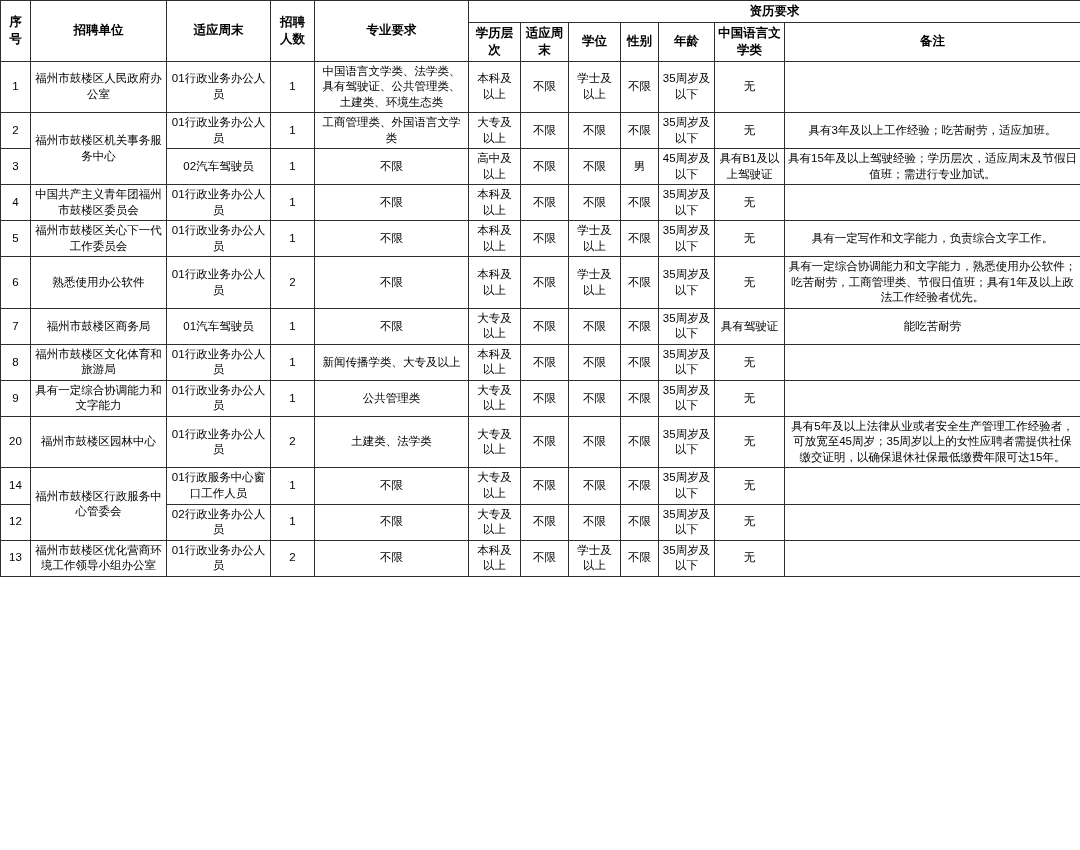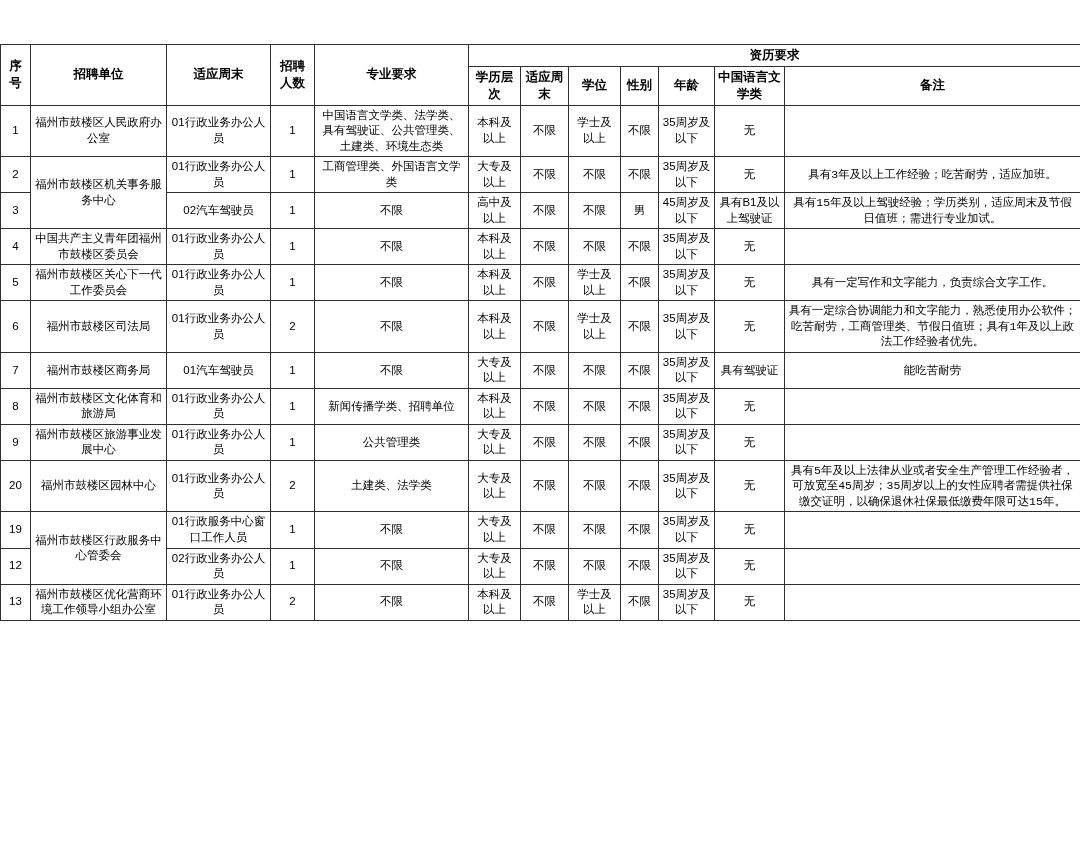--- a/index.html
+++ b/index.html
@@ -12,21 +12,20 @@
     height: 850px;
     font-family: "Liberation Sans", "DejaVu Sans", sans-serif;
     color: #000000;
     overflow: hidden;
   }
   #recruitment-table {
     border-collapse: collapse;
     table-layout: fixed;
     width: 1080px;
     border: 1px solid #2f2f2f;
-    margin-top: 44px;
   }
   #recruitment-table th,
   #recruitment-table td {
     border: 1px solid #2f2f2f;
     padding: 2px 3px;
     font-size: 11.5px;
     line-height: 1.35;
     vertical-align: middle;
     text-align: center;
     word-break: break-all;
@@ -46,21 +45,20 @@
   .col-gender   { width: 38px; }
   .col-age      { width: 56px; }
   .col-cert     { width: 70px; }
   .col-remark   { width: 296px; }
 
   td.remark {
     text-align: left;
     padding: 3px 5px;
     font-size: 11.5px;
     line-height: 1.5;
-    font-family: Liberation Mono, monospace;
   }
   td.unit, td.post, td.major {
     line-height: 1.5;
   }
   .hdr-qual {
     font-size: 13px;
   }
   .nowrap-narrow {
     word-break: keep-all;
   }
@@ -135,21 +133,21 @@
         <td>3</td>
         <td class="post">02汽车驾驶员</td>
         <td>1</td>
         <td class="major">不限</td>
         <td class="nowrap-narrow">高中及以上</td>
         <td>不限</td>
         <td class="nowrap-narrow">不限</td>
         <td>男</td>
         <td>45周岁及以下</td>
         <td>具有B1及以上驾驶证</td>
-        <td class="remark">具有15年及以上驾驶经验；学历类别，适应周末及节假日值班；需进行专业加试。</td>
+        <td class="remark">具有15年及以上驾驶经验；学历层次，适应周末及节假日值班；需进行专业加试。</td>
       </tr>
       <tr>
         <td>4</td>
         <td class="unit">中国共产主义青年团福州市鼓楼区委员会</td>
         <td class="post">01行政业务办公人员</td>
         <td>1</td>
         <td class="major">不限</td>
         <td class="nowrap-narrow">本科及以上</td>
         <td>不限</td>
         <td class="nowrap-narrow">不限</td>
@@ -167,21 +165,21 @@
         <td class="nowrap-narrow">本科及以上</td>
         <td>不限</td>
         <td class="nowrap-narrow">学士及以上</td>
         <td>不限</td>
         <td>35周岁及以下</td>
         <td>无</td>
         <td class="remark">具有一定写作和文字能力，负责综合文字工作。</td>
       </tr>
       <tr>
         <td>6</td>
-        <td class="unit">福州市鼓楼区司法局</td>
+        <td class="unit">熟悉使用办公软件</td>
         <td class="post">01行政业务办公人员</td>
         <td>2</td>
         <td class="major">不限</td>
         <td class="nowrap-narrow">本科及以上</td>
         <td>不限</td>
         <td class="nowrap-narrow">学士及以上</td>
         <td>不限</td>
         <td>35周岁及以下</td>
         <td>无</td>
         <td class="remark">具有一定综合协调能力和文字能力，熟悉使用办公软件；吃苦耐劳，工商管理类、节假日值班；具有1年及以上政法工作经验者优先。</td>
@@ -198,32 +196,32 @@
         <td>不限</td>
         <td>35周岁及以下</td>
         <td>具有驾驶证</td>
         <td class="remark">能吃苦耐劳</td>
       </tr>
       <tr>
         <td>8</td>
         <td class="unit">福州市鼓楼区文化体育和旅游局</td>
         <td class="post">01行政业务办公人员</td>
         <td>1</td>
-        <td class="major">新闻传播学类、招聘单位</td>
+        <td class="major">新闻传播学类、大专及以上</td>
         <td class="nowrap-narrow">本科及以上</td>
         <td>不限</td>
         <td class="nowrap-narrow">不限</td>
         <td>不限</td>
         <td>35周岁及以下</td>
         <td>无</td>
         <td class="remark"></td>
       </tr>
       <tr>
         <td>9</td>
-        <td class="unit">福州市鼓楼区旅游事业发展中心</td>
+        <td class="unit">具有一定综合协调能力和文字能力</td>
         <td class="post">01行政业务办公人员</td>
         <td>1</td>
         <td class="major">公共管理类</td>
         <td class="nowrap-narrow">大专及以上</td>
         <td>不限</td>
         <td class="nowrap-narrow">不限</td>
         <td>不限</td>
         <td>35周岁及以下</td>
         <td>无</td>
         <td class="remark"></td>
@@ -236,21 +234,21 @@
         <td class="major">土建类、法学类</td>
         <td class="nowrap-narrow">大专及以上</td>
         <td>不限</td>
         <td class="nowrap-narrow">不限</td>
         <td>不限</td>
         <td>35周岁及以下</td>
         <td>无</td>
         <td class="remark">具有5年及以上法律从业或者安全生产管理工作经验者，可放宽至45周岁；35周岁以上的女性应聘者需提供社保缴交证明，以确保退休社保最低缴费年限可达15年。</td>
       </tr>
       <tr>
-        <td>19</td>
+        <td>14</td>
         <td class="unit" rowspan="2">福州市鼓楼区行政服务中心管委会</td>
         <td class="post">01行政服务中心窗口工作人员</td>
         <td>1</td>
         <td class="major">不限</td>
         <td class="nowrap-narrow">大专及以上</td>
         <td>不限</td>
         <td class="nowrap-narrow">不限</td>
         <td>不限</td>
         <td>35周岁及以下</td>
         <td>无</td>

